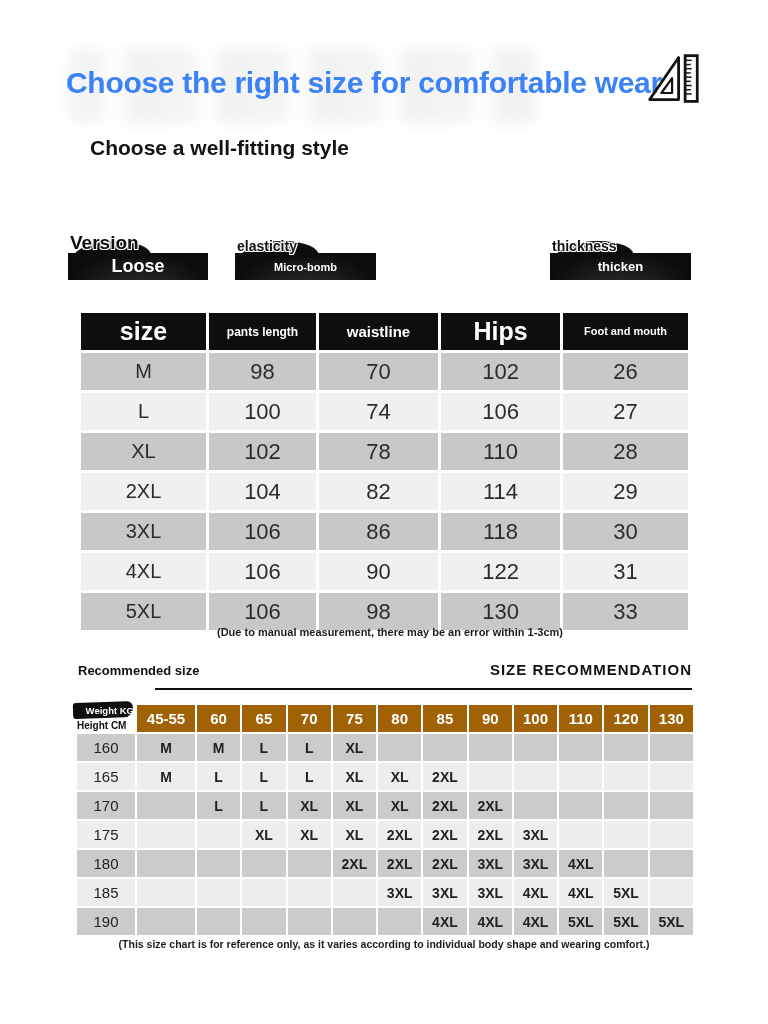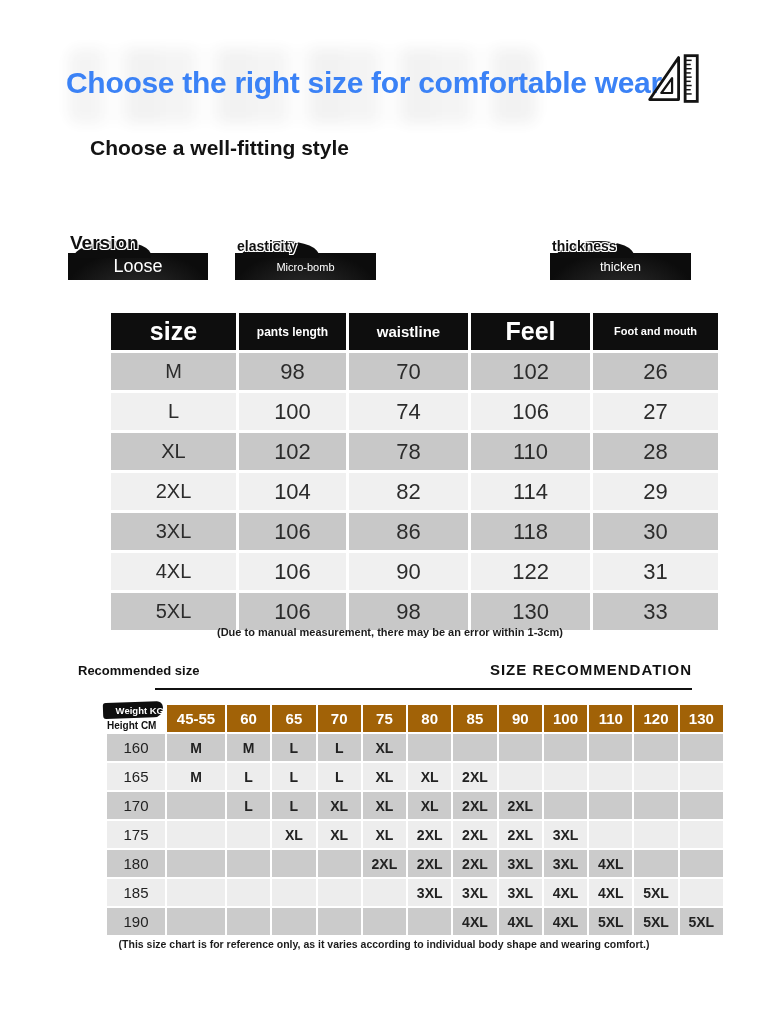--- a/index.html
+++ b/index.html
@@ -14,30 +14,30 @@
   .page-subtitle{position:absolute;left:90px;top:136px;font-size:21px;font-weight:700;color:#131313;}
 
   .ruler-icon{position:absolute;left:645px;top:50px;}
 
   
   .tab-group{position:absolute;height:58px;}
   .tab-bar{position:absolute;left:0;right:0;bottom:0;height:27px;background:radial-gradient(ellipse at 50% 160%,#303030,#0c0c0c 75%);
     display:flex;align-items:center;justify-content:center;}
   .tab-bar::before{content:'';position:absolute;top:-12px;left:6px;width:56%;height:17px;background:#0d0d0d;
     border-radius:52% 48% 0 0 / 100% 92% 0 0;transform:skewX(-8deg);}
-  .tab-value{position:relative;color:#fff;font-weight:400;z-index:2;}
+  .tab-value{position:relative;color:#fff;font-weight:700;z-index:2;}
   .tab-label{position:absolute;left:2px;bottom:26px;font-weight:700;color:#111;z-index:3;white-space:nowrap;
     text-shadow:-1px -1px 0 #fff,1px -1px 0 #fff,-1px 1px 0 #fff,1px 1px 0 #fff;}
   .tab-label.big{font-size:19px;}
   .tab-label.small{font-size:14px;}
   .tab-label.outline{font-size:24px;color:#fff;bottom:22px;
     text-shadow:-2px -2px 0 #111,2px -2px 0 #111,-2px 2px 0 #111,2px 2px 0 #111,0 -2px 0 #111,0 2px 0 #111,-2px 0 0 #111,2px 0 0 #111;}
 
   
-  table{border-collapse:separate;table-layout:fixed;margin-left:30px;}
+  table{border-collapse:separate;table-layout:fixed;}
   #size-table{position:absolute;left:78px;top:310px;width:613px;border-spacing:3px;}
   #size-table th{background:#0e0e0e;color:#fff;height:35px;text-align:center;vertical-align:middle;font-weight:700;}
   #size-table th.h-size,#size-table th.h-hips{font-size:25px;}
   #size-table th.h-pants{font-size:12px;font-weight:600;}
   #size-table th.h-waist{font-size:15px;font-weight:600;}
   #size-table th.h-foot{font-size:11px;font-weight:600;line-height:1.25;padding:0 18px;}
   #size-table td{height:35px;text-align:center;vertical-align:middle;font-size:22px;color:#2c2c2c;}
   #size-table td:first-child{font-size:20px;}
   #size-table tbody tr:nth-child(odd) td{background:#c8c8c8;}
   #size-table tbody tr:nth-child(even) td{background:#f0f0f0;}
@@ -122,21 +122,21 @@
         <col style="width:18%">
         <col style="width:20%">
         <col style="width:20%">
         <col style="width:21%">
       </colgroup>
     <thead>
       <tr>
         <th class="h-size">size</th>
         <th class="h-pants">pants length</th>
         <th class="h-waist">waistline</th>
-        <th class="h-size h-hips">Feel</th>
+        <th class="h-size h-hips">Hips</th>
         <th class="h-foot">Foot and mouth</th>
       </tr>
     </thead>
     <tbody>
         <tr>
           <td>M</td>
           <td>98</td>
           <td>70</td>
           <td>102</td>
           <td>26</td>

